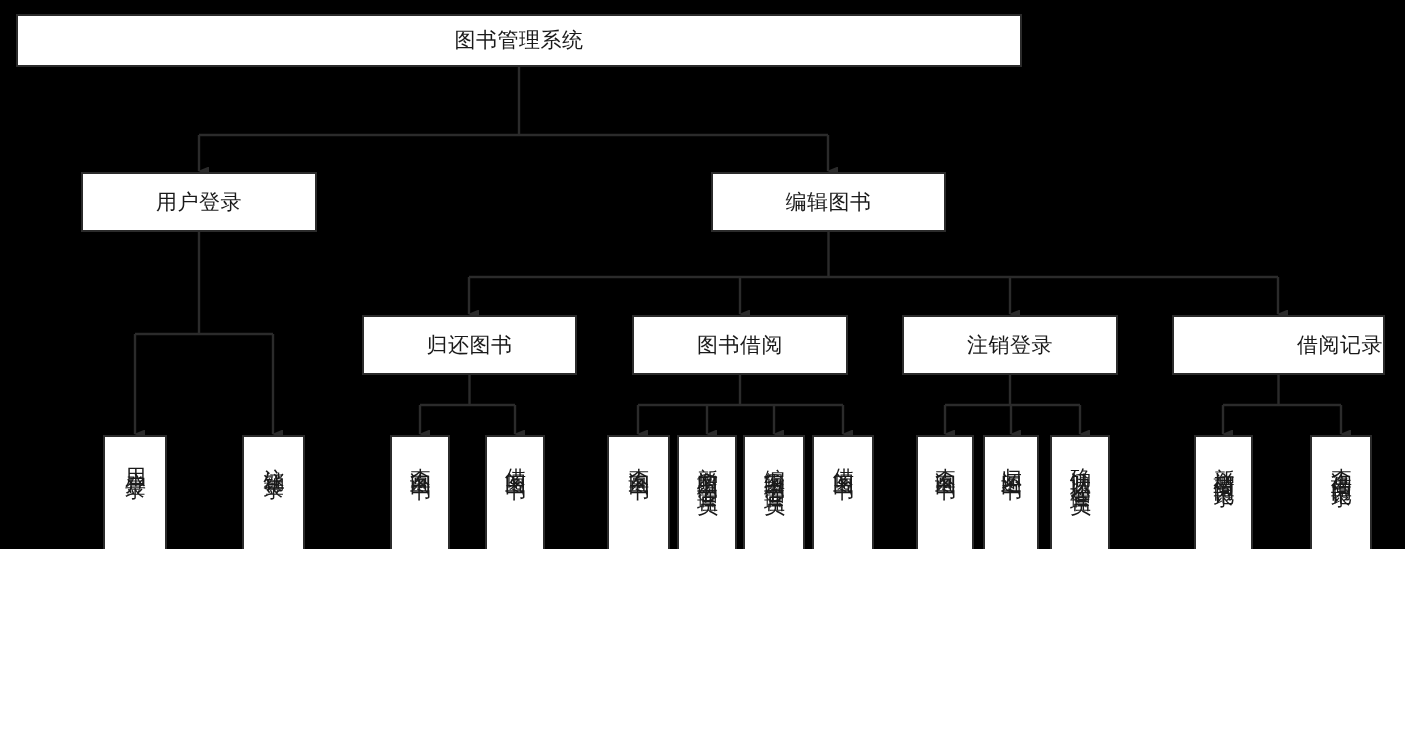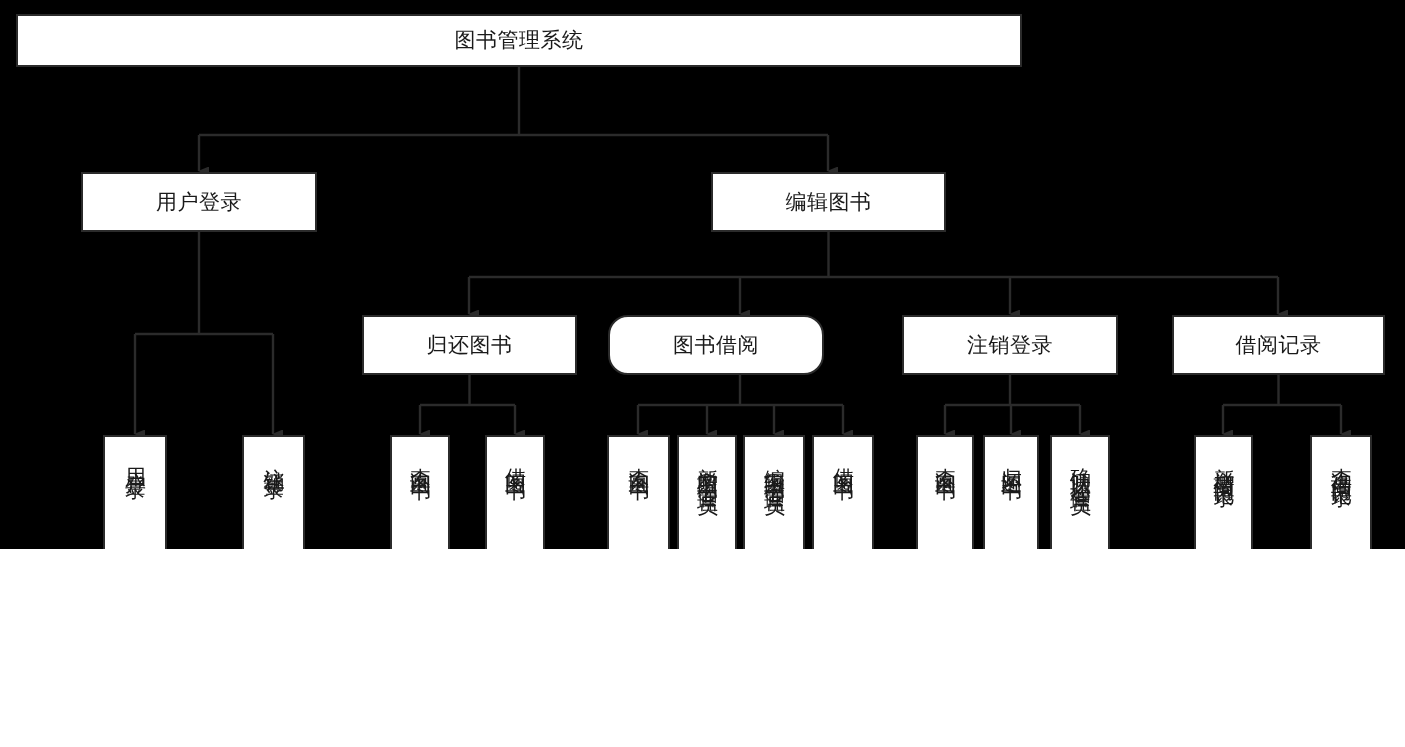--- a/index.html
+++ b/index.html
@@ -118,27 +118,27 @@
       </div>
       <div class="node horizontal" style="left: 81px; top: 172px; width: 236px; height: 60px;">
         <span class="node-label">用户登录</span>
       </div>
       <div class="node horizontal" style="left: 711px; top: 172px; width: 235px; height: 60px;">
         <span class="node-label">编辑图书</span>
       </div>
       <div class="node horizontal" style="left: 362px; top: 315px; width: 215px; height: 60px;">
         <span class="node-label">归还图书</span>
       </div>
-      <div class="node horizontal" style="left: 608px; top: 315px; width: 216px; height: 60px; border-radius: 20px;">
+      <div class="node horizontal" style="left: 632px; top: 315px; width: 216px; height: 60px;">
         <span class="node-label">图书借阅</span>
       </div>
       <div class="node horizontal" style="left: 902px; top: 315px; width: 216px; height: 60px;">
         <span class="node-label">注销登录</span>
       </div>
-      <div class="node horizontal" style="left: 1172px; top: 315px; width: 213px; height: 60px;">
+      <div class="node horizontal" style="left: 1172px; top: 315px; width: 213px; height: 60px; justify-content: flex-end;">
         <span class="node-label">借阅记录</span>
       </div>
       <div class="node vertical" style="left: 103px; top: 435px; width: 64px; height: 303px;">
         <span class="node-label">用户登录</span>
       </div>
       <div class="node vertical" style="left: 242px; top: 435px; width: 63px; height: 303px;">
         <span class="node-label">注销登录</span>
       </div>
       <div class="node vertical" style="left: 390px; top: 435px; width: 60px; height: 303px;">
         <span class="node-label">查询图书</span>

